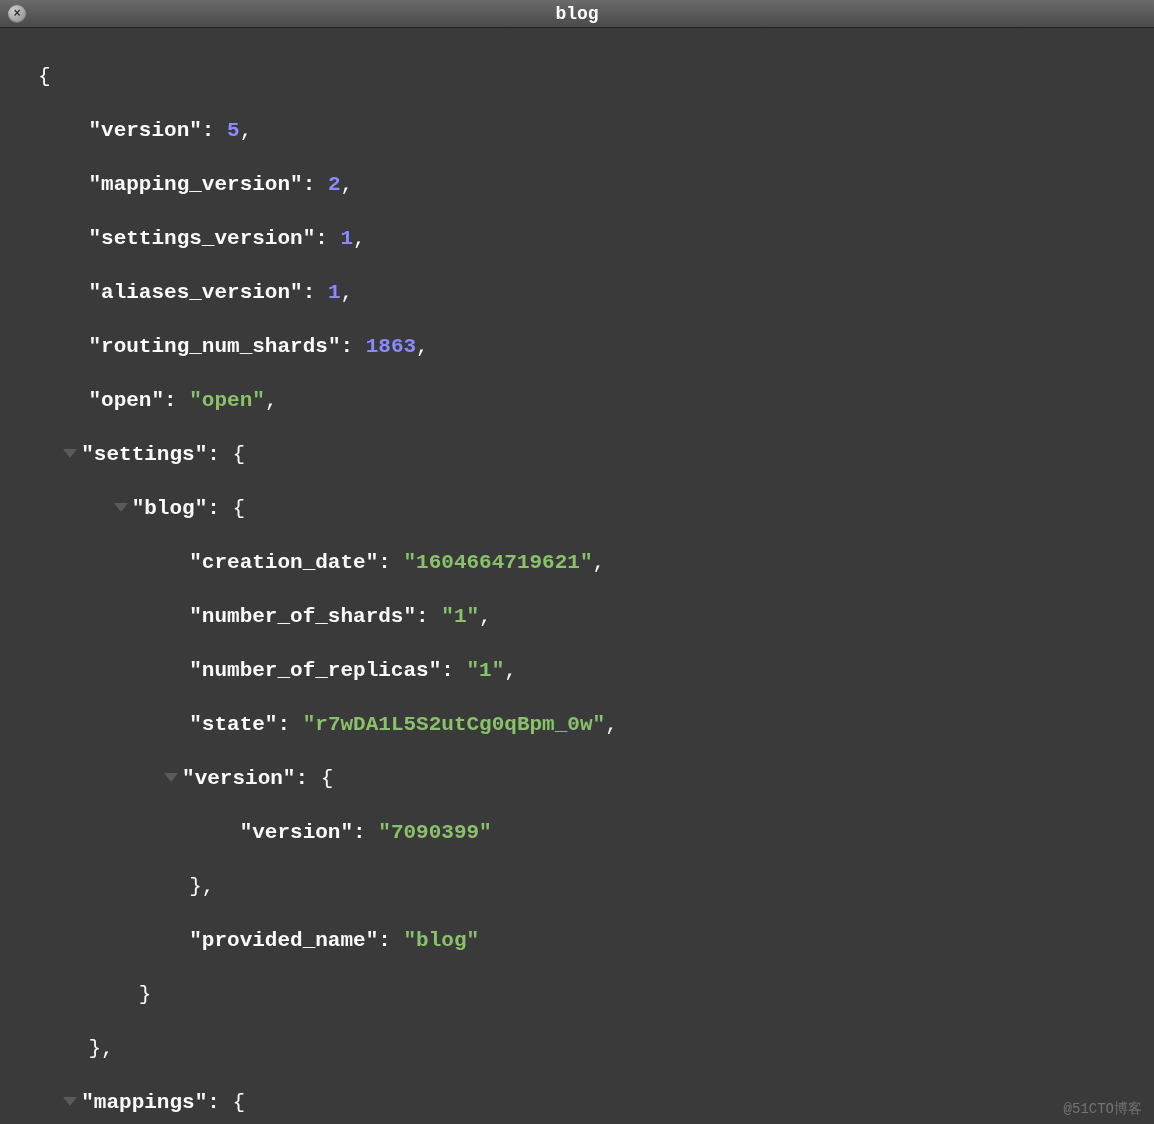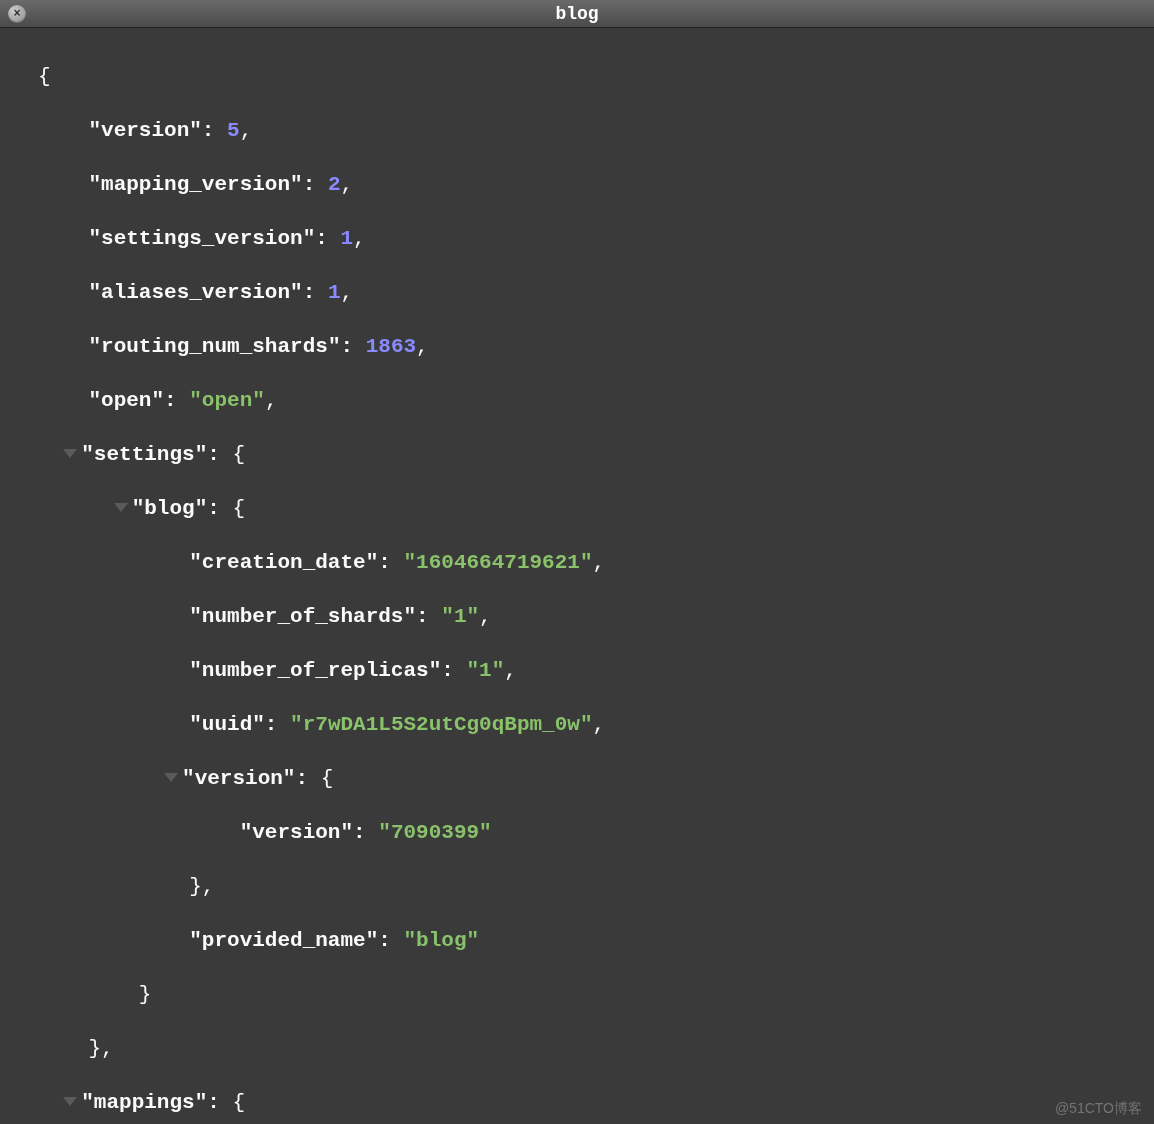--- a/index.html
+++ b/index.html
@@ -61,21 +61,21 @@
     cursor: pointer;
   }
   .line { display: block; }
   .bold { font-weight: bold; }
   .watermark {
     position: absolute;
     right: 12px;
     bottom: 6px;
     color: #999;
     font-size: 14px;
-    font-family: Liberation Sans, sans-serif;
+    font-family: Liberation Mono, monospace;
     opacity: 0.6;
   }
 </style>
 </head>
 <body>
 
 <div class="titlebar">
   <div class="close-btn">×</div>
   <div class="title">blog</div>
 </div>
@@ -86,21 +86,21 @@
 <span class="line">    <span class="bold">"<span>mapping_version</span>": </span><span class="num">2</span><span class="pun">,</span></span>
 <span class="line">    <span class="bold">"<span>settings_version</span>": </span><span class="num">1</span><span class="pun">,</span></span>
 <span class="line">    <span class="bold">"<span>aliases_version</span>": </span><span class="num">1</span><span class="pun">,</span></span>
 <span class="line">    <span class="bold">"<span>routing_num_shards</span>": </span><span class="num">1863</span><span class="pun">,</span></span>
 <span class="line">    <span class="bold">"<span>open</span>": </span><span class="str">"open"</span><span class="pun">,</span></span>
 <span class="line">  <span class="tri"></span><span class="bold">"<span>settings</span>": </span><span class="pun">{</span></span>
 <span class="line">      <span class="tri"></span><span class="bold">"<span>blog</span>": </span><span class="pun">{</span></span>
 <span class="line">            <span class="bold">"<span>creation_date</span>": </span><span class="str">"1604664719621"</span><span class="pun">,</span></span>
 <span class="line">            <span class="bold">"<span>number_of_shards</span>": </span><span class="str">"1"</span><span class="pun">,</span></span>
 <span class="line">            <span class="bold">"<span>number_of_replicas</span>": </span><span class="str">"1"</span><span class="pun">,</span></span>
-<span class="line">            <span class="bold">"<span>uuid</span>": </span><span class="str">"r7wDA1L5S2utCg0qBpm_0w"</span><span class="pun">,</span></span>
+<span class="line">            <span class="bold">"<span>state</span>": </span><span class="str">"r7wDA1L5S2utCg0qBpm_0w"</span><span class="pun">,</span></span>
 <span class="line">          <span class="tri"></span><span class="bold">"<span>version</span>": </span><span class="pun">{</span></span>
 <span class="line">                <span class="bold">"<span>version</span>": </span><span class="str">"7090399"</span></span>
 <span class="line">            <span class="pun">},</span></span>
 <span class="line">            <span class="bold">"<span>provided_name</span>": </span><span class="str">"blog"</span></span>
 <span class="line">        <span class="pun">}</span></span>
 <span class="line">    <span class="pun">},</span></span>
 <span class="line">  <span class="tri"></span><span class="bold">"<span>mappings</span>": </span><span class="pun">{</span></span>
 
 
 

